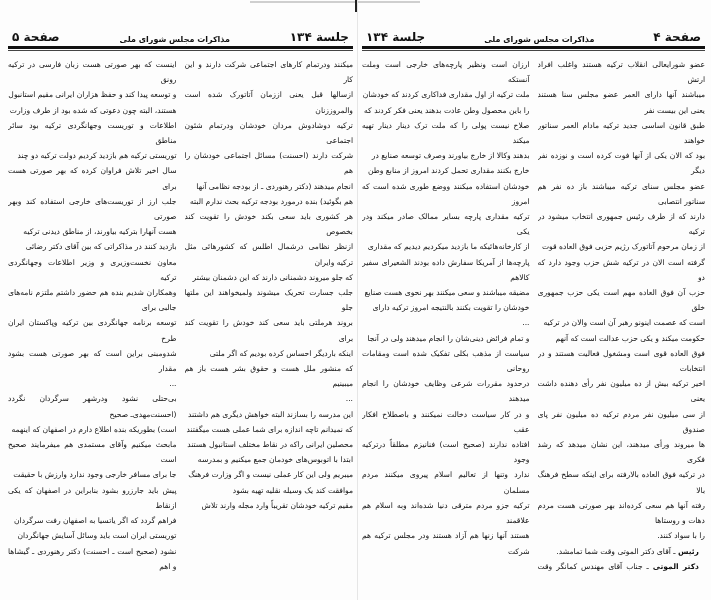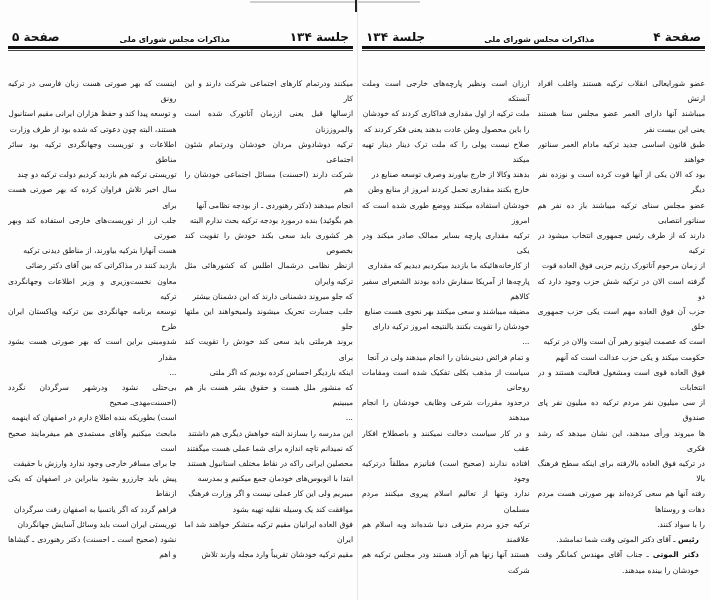--- a/index.html
+++ b/index.html
@@ -9,21 +9,21 @@
   .gutter-mark { position: absolute; left: 355px; top: 0; width: 2px; height: 12px; background: #222; }
   .topline { position: absolute; top: 1px; height: 2px; background: #cfcfcf; }
   .page { position: absolute; top: 28px; height: 570px; direction: rtl; }
   .page.left { left: 8px; width: 345px; }
   .page.right { left: 362px; width: 343px; }
   .header { position: relative; height: 16px; display: flex; justify-content: space-between; align-items: flex-end; font-size: 8px; font-weight: bold; padding: 0 4px; }
   .header .pno { font-size: 12px; }
   .rule { height: 3px; background: #111; margin-top: 2px; }
   .rule.thin { height: 1px; background: #444; margin-top: 1px; margin-bottom: 6px; }
   .cols { display: flex; flex-direction: row; gap: 8px; height: 520px; }
-  .col { flex: 1; font-size: 7.6px; line-height: 15.2px; text-align: justify; text-align-last: right; overflow: hidden; margin-top: 19px; }
+  .col { flex: 1; font-size: 7.6px; line-height: 15.2px; text-align: justify; text-align-last: right; overflow: hidden; }
   .col p { margin: 0; }
   .speaker { font-weight: bold; }
   .speech { margin: 0; padding-right: 6px; }
 </style>
 </head>
 <body>
 
 <div class="spread">
   <div class="topline" style="left:250px;width:110px;"></div>
   <div class="topline" style="left:360px;width:60px;"></div>
@@ -53,34 +53,34 @@
         <p>بروند هرملتی باید سعی کند خودش را تقویت کند برای</p>
         <p>اینکه باردیگر احساس کرده بودیم که اگر ملتی</p>
         <p>که منشور ملل هست و حقوق بشر هست باز هم میبینیم</p>
         <p>...</p>
         <p>این مدرسه را بسازند البته خواهش دیگری هم داشتند</p>
         <p>که نمیدانم تاچه اندازه برای شما عملی هست میگفتند</p>
         <p>محصلین ایرانی راکه در نقاط مختلف استانبول هستند</p>
         <p>ابتدا با اتوبوس‌های خودمان جمع میکنیم و بمدرسه</p>
         <p>میبریم ولی این کار عملی نیست و اگر وزارت فرهنگ</p>
         <p>موافقت کند یک وسیله نقلیه تهیه بشود</p>
-        <p>فوق العاده ایرانیان مقیم ترکیه متشکر خواهند شد اما ایران</p>
         <p>مقیم ترکیه خودشان تقریباً وارد مجله وارند تلاش</p>
       </div>
       <div class="col">
         <p>اینست که بهر صورتی هست زبان فارسی در ترکیه رونق</p>
         <p>و توسعه پیدا کند و حفظ هزاران ایرانی مقیم استانبول</p>
         <p>هستند، البته چون دعوتی که شده بود از طرف وزارت</p>
         <p>اطلاعات و توریست وجهانگردی ترکیه بود سائر مناطق</p>
         <p>توریستی ترکیه هم بازدید کردیم دولت ترکیه دو چند</p>
         <p>سال اخیر تلاش فراوان کرده که بهر صورتی هست برای</p>
         <p>جلب ارز از توریست‌های خارجی استفاده کند وبهر صورتی</p>
         <p>هست آنهارا بترکیه بیاورند، از مناطق دیدنی ترکیه</p>
         <p>بازدید کنند در مذاکراتی که بین آقای دکتر رضائی</p>
         <p>معاون نخست‌وزیری و وزیر اطلاعات وجهانگردی ترکیه</p>
+        <p>وهمکاران شدیم بنده هم حضور داشتم ملتزم نامه‌های جالبی برای</p>
         <p>توسعه برنامه جهانگردی بین ترکیه وپاکستان ایران طرح</p>
         <p>شدومبنی براین است که بهر صورتی هست بشود مقدار</p>
         <p>...</p>
         <p>بی‌حتلی نشود ودرشهر سرگردان نگردد (احسنت‌مهدی‌ـ صحیح</p>
         <p>است) بطوریکه بنده اطلاع دارم در اصفهان که اینهمه</p>
         <p>مابحث میکنیم وآقای مستمدی هم میفرمایند صحیح است</p>
         <p>جا برای مسافر خارجی وجود ندارد وارزش با حقیقت</p>
         <p>پیش باید جارزرو بشود بنابراین در اصفهان که یکی ازنقاط</p>
         <p>فراهم گردد که اگر یاتسیا به اصفهان رفت سرگردان</p>
         <p>توریستی ایران است باید وسائل آسایش جهانگردان</p>
@@ -104,20 +104,21 @@
         <p>طبق قانون اساسی جدید ترکیه مادام العمر سناتور خواهند</p>
         <p>بود که الان یکی از آنها فوت کرده است و نوزده نفر دیگر</p>
         <p>عضو مجلس سنای ترکیه میباشند باز ده نفر هم سناتور انتصابی</p>
         <p>دارند که از طرف رئیس جمهوری انتخاب میشود در ترکیه</p>
         <p>از زمان مرحوم آتاتورک رژیم حزبی فوق العاده قوت</p>
         <p>گرفته است الان در ترکیه شش حزب وجود دارد که دو</p>
         <p>حزب آن فوق العاده مهم است یکی حزب جمهوری خلق</p>
         <p>است که عصمت اینونو رهبر آن است والان در ترکیه</p>
         <p>حکومت میکند و یکی حزب عدالت است که آنهم</p>
         <p>فوق العاده قوی است ومشغول فعالیت هستند و در انتخابات</p>
+        <p>اخیر ترکیه بیش از ده میلیون نفر رأی دهنده داشت یعنی</p>
         <p>از سی میلیون نفر مردم ترکیه ده میلیون نفر پای صندوق</p>
         <p>ها میروند ورأی میدهند، این نشان میدهد که رشد فکری</p>
         <p>در ترکیه فوق العاده بالارفته برای اینکه سطح فرهنگ بالا</p>
         <p>رفته آنها هم سعی کرده‌اند بهر صورتی هست مردم دهات و روستاها</p>
         <p>را با سواد کنند.</p>
         <p class="speech"><span class="speaker">رئیس</span> <span>ـ آقای دکتر الموتی وقت شما تمامشد.</span></p>
         <p class="speech"><span class="speaker">دکتر الموتی</span> <span>ـ جناب آقای مهندس کمانگر وقت خودشان را بینده میدهند.</span></p>
 
       </div>
       <div class="col">

